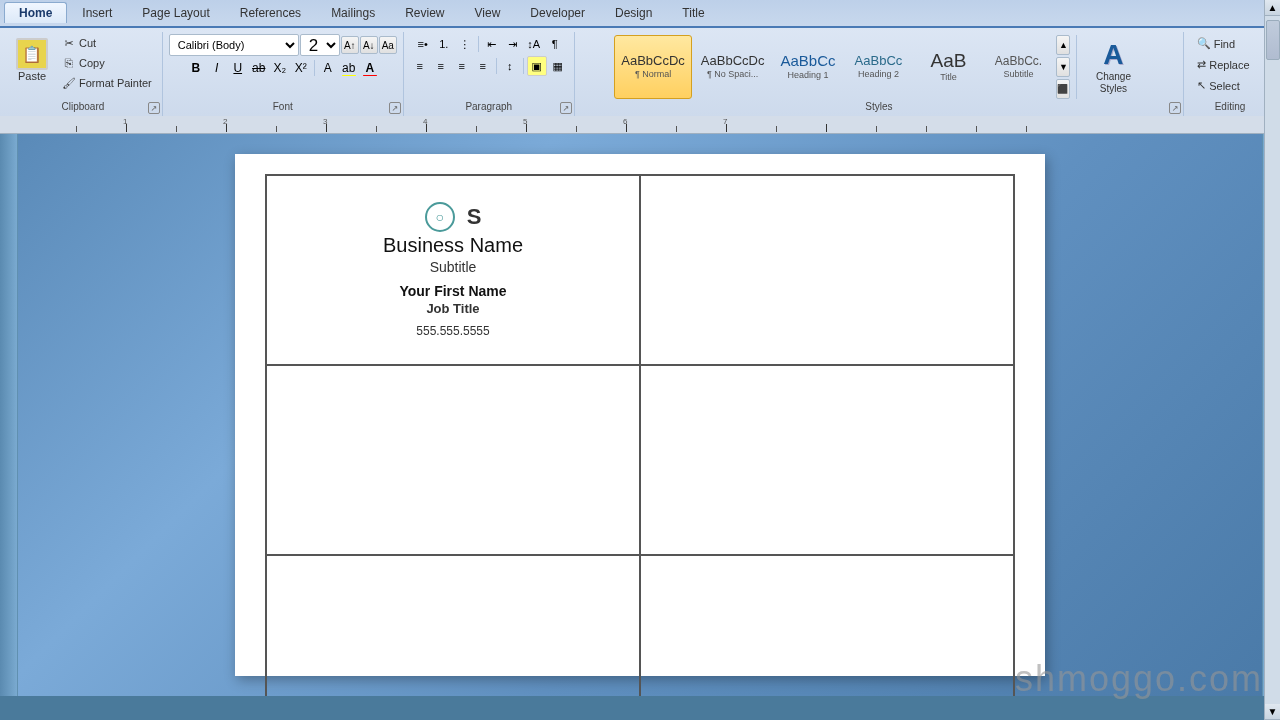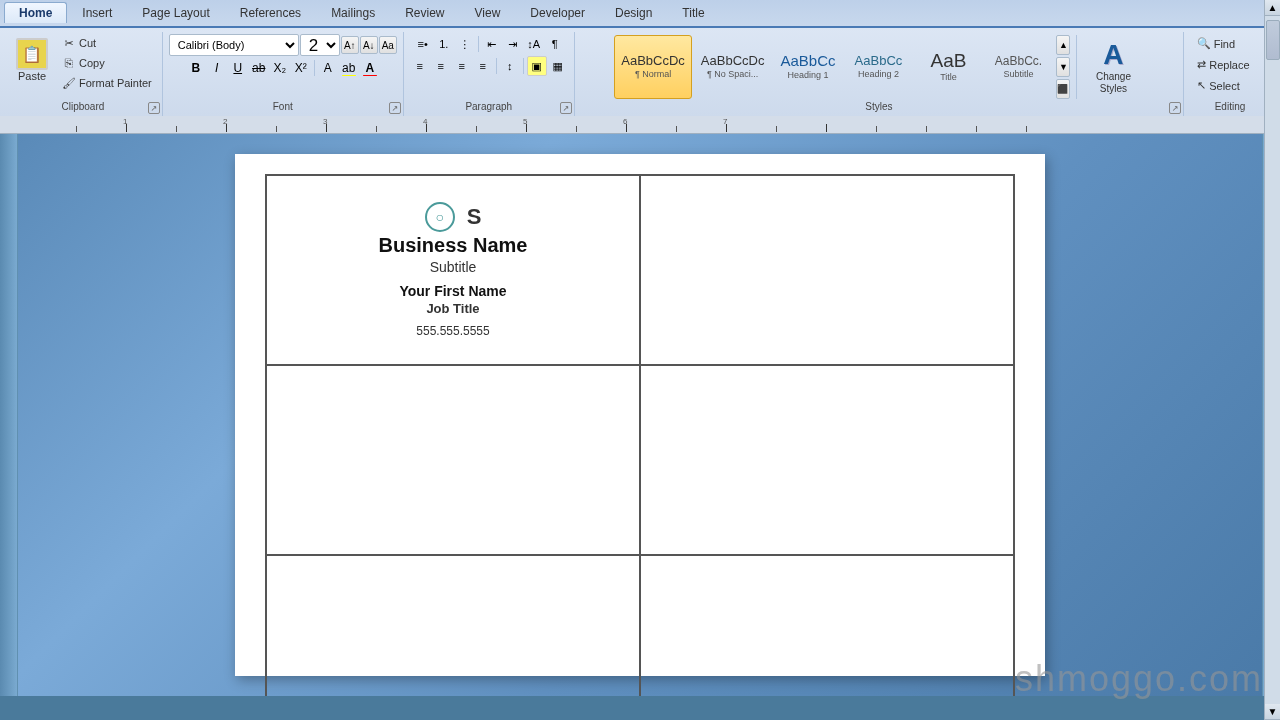--- a/index.html
+++ b/index.html
@@ -78,21 +78,21 @@
     
     .card-grid { display: grid; grid-template-columns: 1fr 1fr; grid-template-rows: 190px 190px 190px; border: 1px solid #555; margin: 20px 30px; }
     .card-cell { border: 1px solid #555; position: relative; display: flex; flex-direction: column; align-items: center; justify-content: center; }
     .card-cell.main { align-items: center; }
 
     
     .card-content { display: flex; flex-direction: column; align-items: center; gap: 2px; padding: 10px; }
     .card-logo { width: 30px; height: 30px; border: 2px solid #4a9a9a; border-radius: 50%; display: flex; align-items: center; justify-content: center; color: #4a9a9a; font-size: 14px; font-weight: bold; }
     .card-s { font-size: 22px; font-weight: bold; color: #333; margin-left: 8px; }
     .card-logo-row { display: flex; align-items: center; gap: 4px; }
-    .card-business-name { font-size: 20px; font-weight: bold; color: #111; }
+    .card-business-name { font-size: 20px; font-weight: normal; color: #111; }
     .card-subtitle { font-size: 14px; color: #333; }
     .card-name { font-size: 14px; font-weight: bold; color: #111; margin-top: 6px; }
     .card-job { font-size: 13px; color: #333; font-weight: bold; }
     .card-phone { font-size: 12px; color: #333; margin-top: 6px; }
 
     
     .watermark { position: fixed; bottom: 20px; right: 17px; color: rgba(150,150,150,0.6); font-size: 36px; font-family: Arial; font-weight: 300; letter-spacing: 2px; pointer-events: none; }
 
     
     .v-scrollbar { position: absolute; right: 0; top: 0; width: 16px; height: 100%; background: #d0dce8; border-left: 1px solid #a0b0c0; display: flex; flex-direction: column; align-items: center; }

